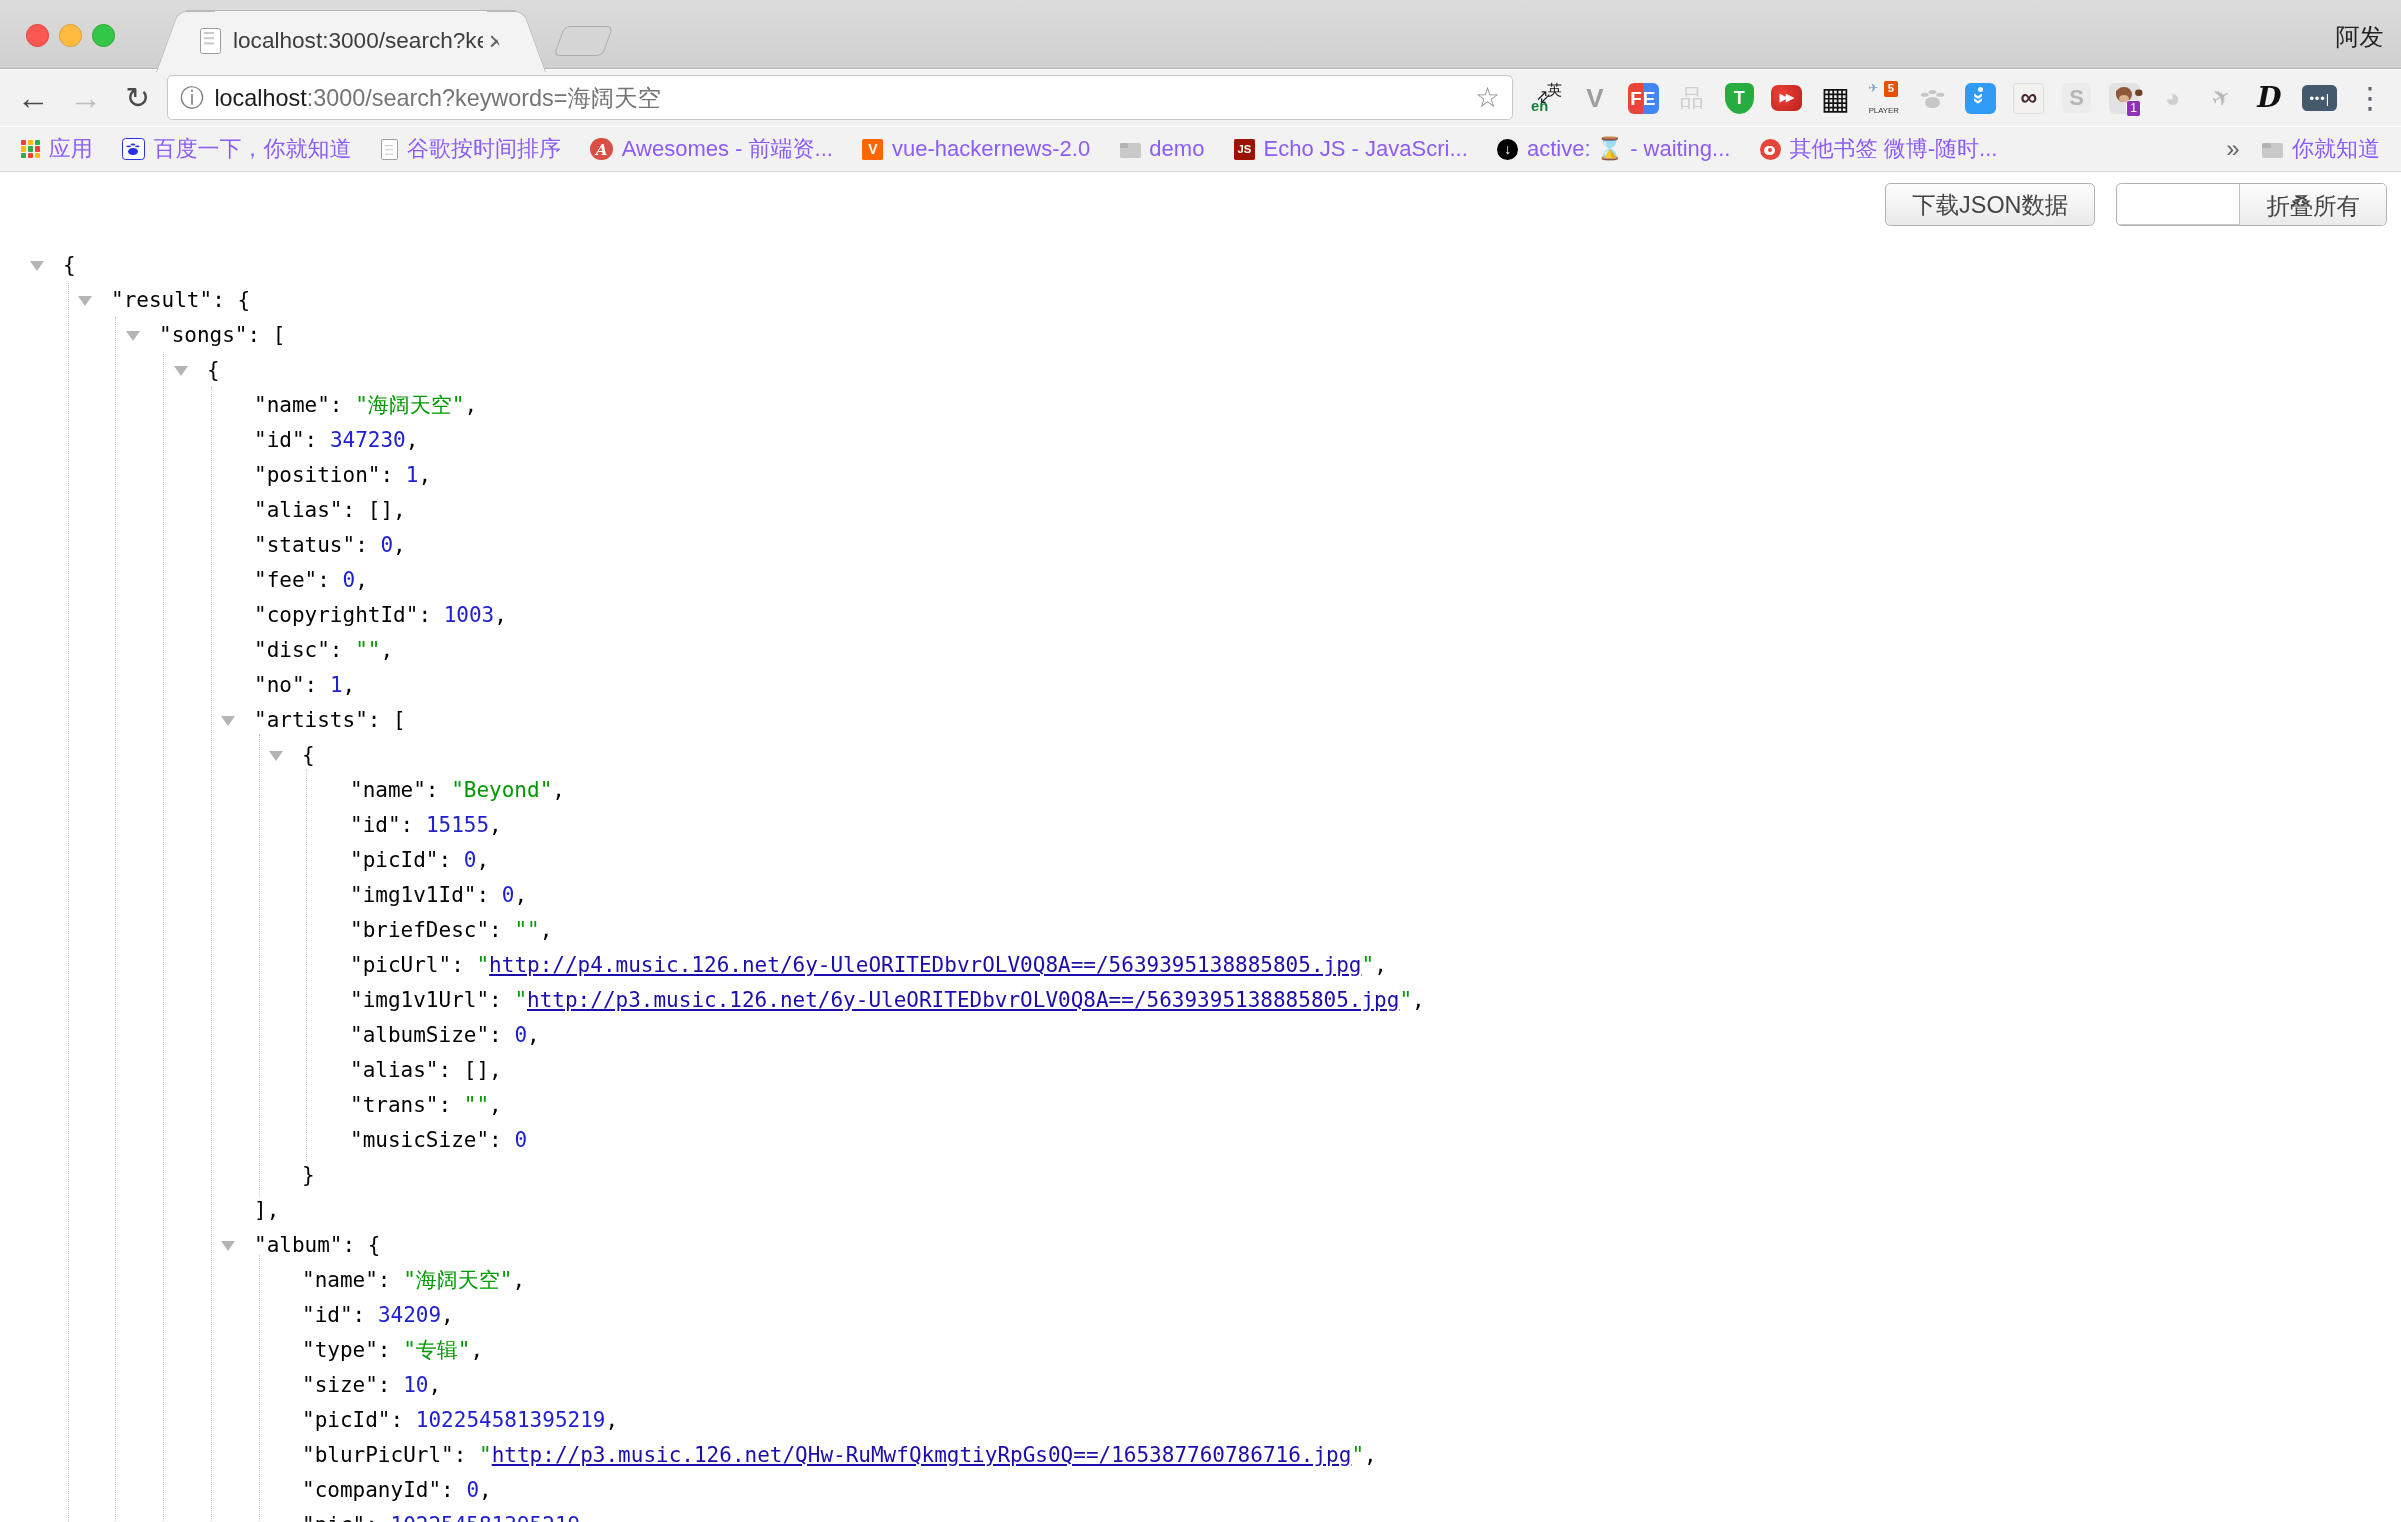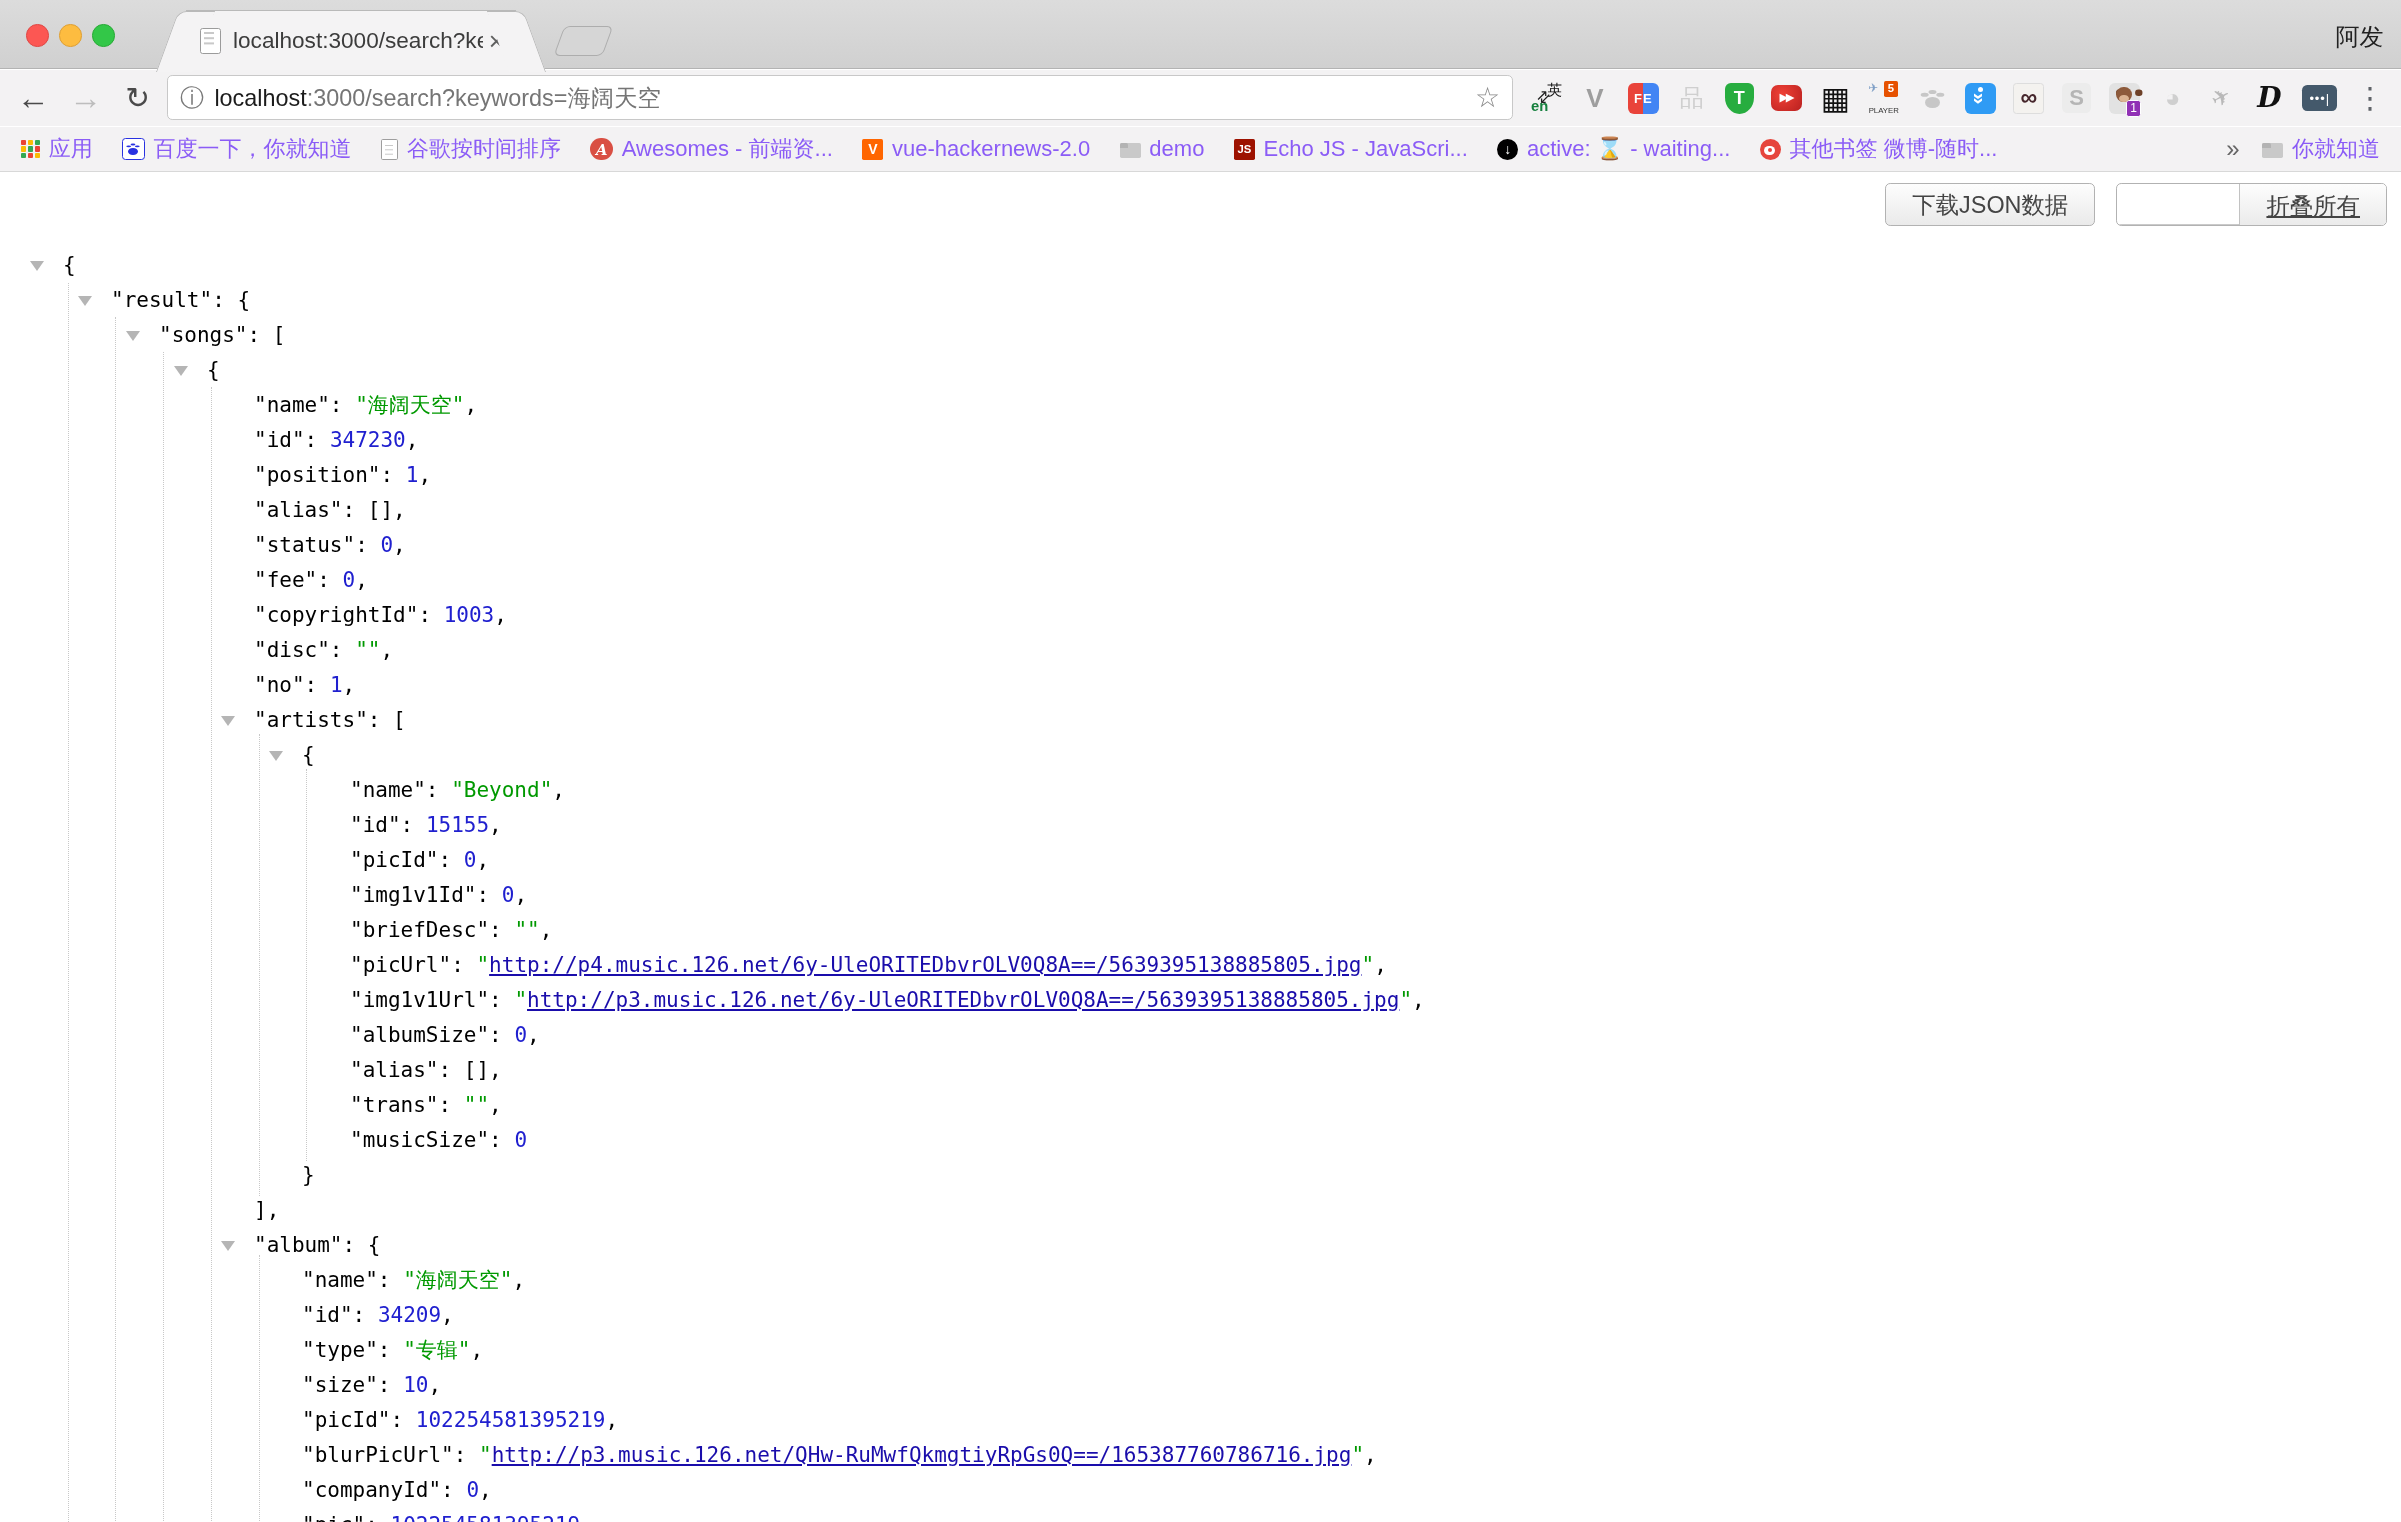--- a/index.html
+++ b/index.html
@@ -46,21 +46,21 @@
   .menu-ic { position:absolute; right:12px; top:5.2px; width:38px; text-align:center; font-size:29.5px; color:#5f6368; line-height:45px; letter-spacing:0; }
 
   
   .xicon { position:relative; width:31px; height:35px; flex:none; display:flex; align-items:center; justify-content:center; }
   .xicon .g { line-height:1; }
   .x-translate .g { position:absolute; left:0; bottom:1.7px; font-size:14.8px; color:#15803d; font-weight:bold; }
   .x-translate .sub { position:absolute; right:0; top:0; font-size:14.8px; color:#111; }
   .x-translate::before { content:"⇄"; position:absolute; left:6px; top:7px; font-size:15.6px; color:#222; transform:rotate(-45deg); }
   .x-vue .g { font-size:26px; font-weight:bold; color:#9e9e9e; }
   .x-fe { width:31px; height:31px; border-radius:6px; background:linear-gradient(90deg,#e9433a 50%,#4285f4 50%); }
-  .x-fe .g { color:#fff; font-size:13px; font-weight:bold; letter-spacing:0.9px; }
+  .x-fe .g { color:#fff; font-size:19px; font-weight:bold; letter-spacing:0.9px; }
   .x-sitemap .g { font-size:24px; color:#cfcfcf; }
   .x-shield { width:29.5px; height:31px; background:#27ad3f; border-radius:6px 6px 50% 50% / 6px 6px 55% 55%; }
   .x-shield .g { color:#fff; font-size:18px; font-weight:bold; }
   .x-fastforward { width:31px; height:26px; border-radius:7px; background:radial-gradient(circle at 35% 35%, #ef4136, #b9201f); }
   .x-fastforward .g { color:#fff; font-size:11.3px; letter-spacing:-2.6px; padding-right:2.6px; }
   .x-qr .g { font-size:31px; color:#111; }
   .x-h5player .g { position:absolute; right:0.9px; top:0; width:14.8px; height:16.5px; background:#e65100; color:#fff; font-size:11.3px; font-weight:bold; display:flex; align-items:center; justify-content:center; border-radius:1.7px; }
   .x-h5player .sub { position:absolute; bottom:0.9px; left:0; right:0; text-align:center; font-size:7.8px; color:#333; letter-spacing:0; }
   .x-h5player::before { content:"✈"; position:absolute; left:0; top:0.9px; font-size:12px; color:#7f9fc6; }
   .x-paw::before { content:""; position:absolute; left:8.7px; top:16.5px; width:14.8px; height:11.3px; background:#c7c7c7; border-radius:50%;
@@ -111,21 +111,21 @@
   .chev { font-size:24px; color:#666; }
 
   
   .content { position:absolute; left:0; top:173px; width:100%; height:1350px; background:#fff; overflow:hidden; }
   .actions { position:absolute; top:10.4px; right:14px; display:flex; gap:21px; z-index:5; }
   .btn { height:43px; line-height:42px; font-size:23.4px; color:#444; text-align:center;
     background:linear-gradient(#fdfdfd,#eaeaea); border:0.9px solid #b2b2b2; border-radius:5.2px; padding:0 26px; }
   .btn-group { display:flex; border:0.9px solid #b2b2b2; border-radius:5.2px; overflow:hidden; height:43px; }
   .btn-group .btn { border:none; border-radius:0; }
   .btn-group .btn.active { background:#dcdcdc; box-shadow:inset 0 0.9px 2.6px rgba(0,0,0,.12);margin-top:40px; }
-  .btn-group .btn + .btn { border-left:0.9px solid #c2c2c2;text-decoration:underline; }
+  .btn-group .btn + .btn { border-left:0.9px solid #c2c2c2; }
 
   
   .json-tree { position:absolute; left:0; top:75px; width:100%; height:1275px;
     font-family:"DejaVu Sans Mono", monospace; font-size:21px; overflow:hidden; }
   .json-row { position:relative; height:35px; line-height:35px; white-space:nowrap; }
   .tri { position:absolute; top:13px; width:0; height:0;
     border-left:7.8px solid transparent; border-right:7.8px solid transparent; border-top:10.4px solid #b5b5b5; }
   .tok-k { color:#000; }
   .tok-p { color:#000; }
   .tok-s { color:var(--str,#009900); }

